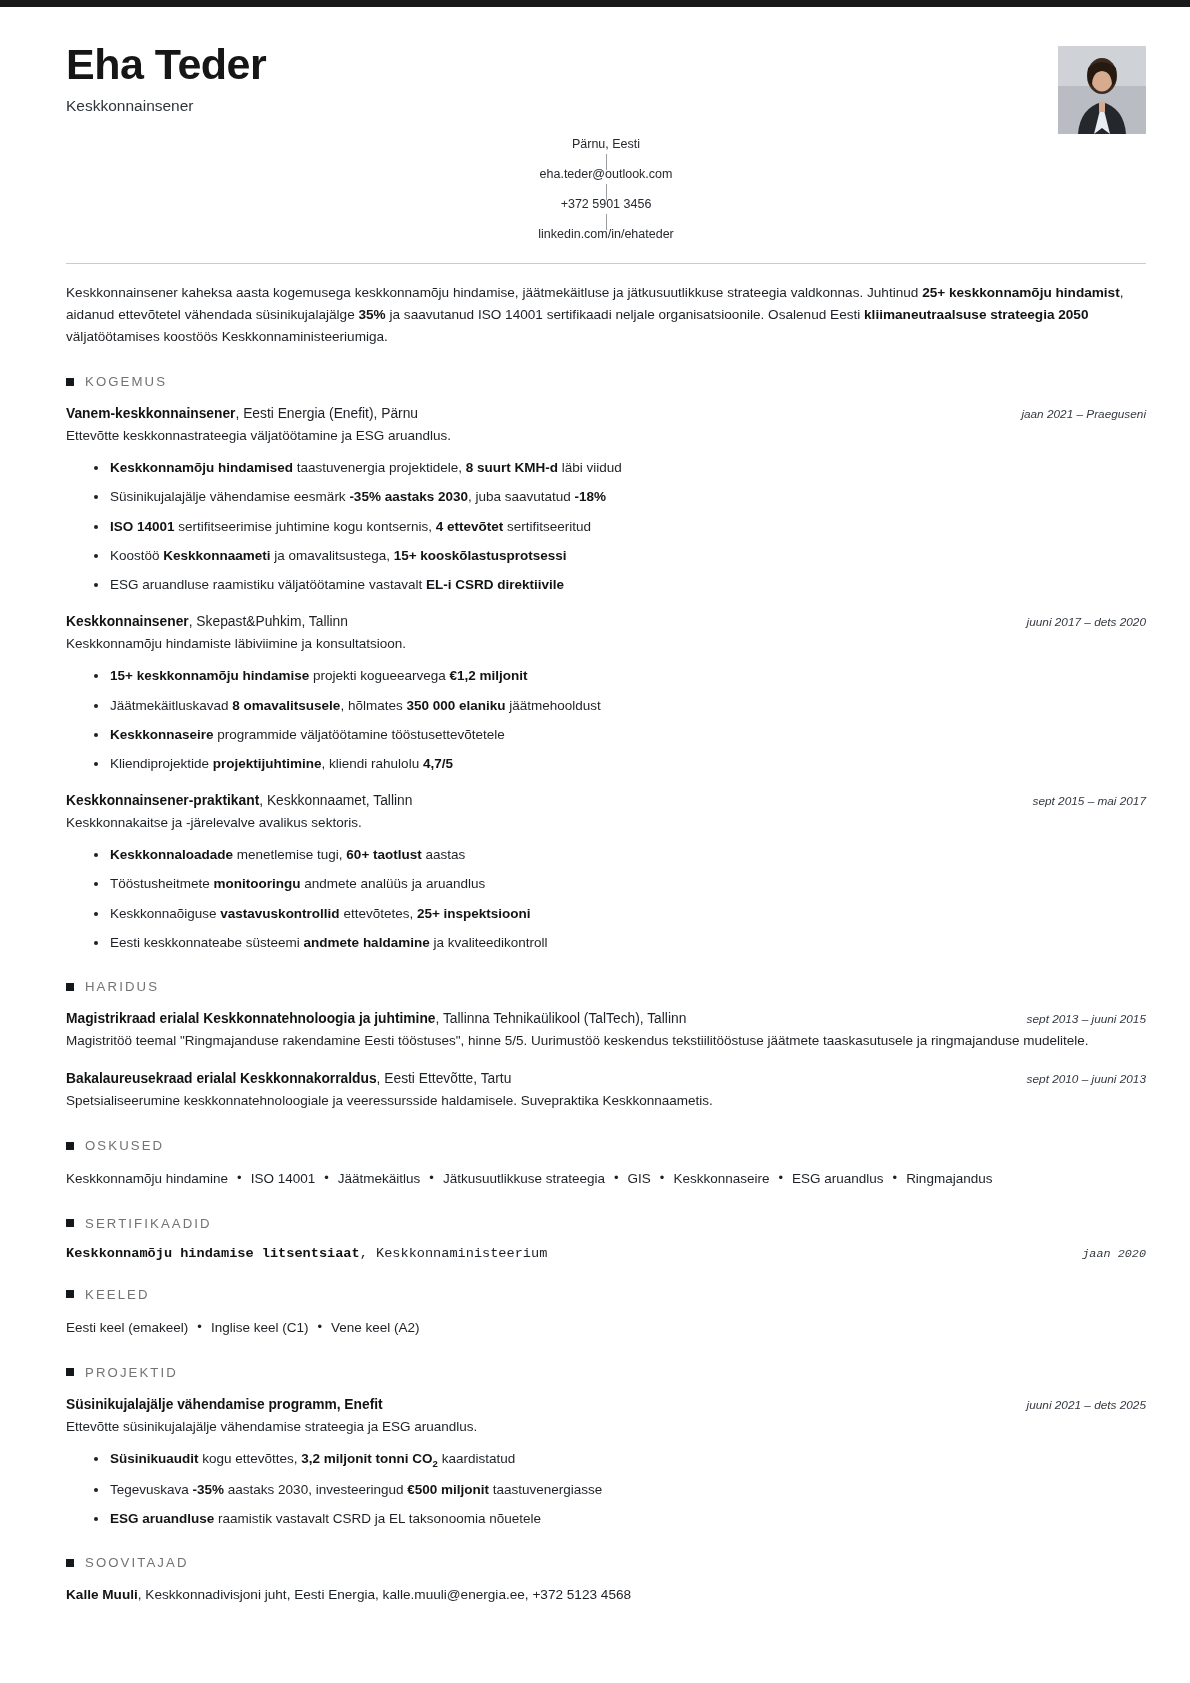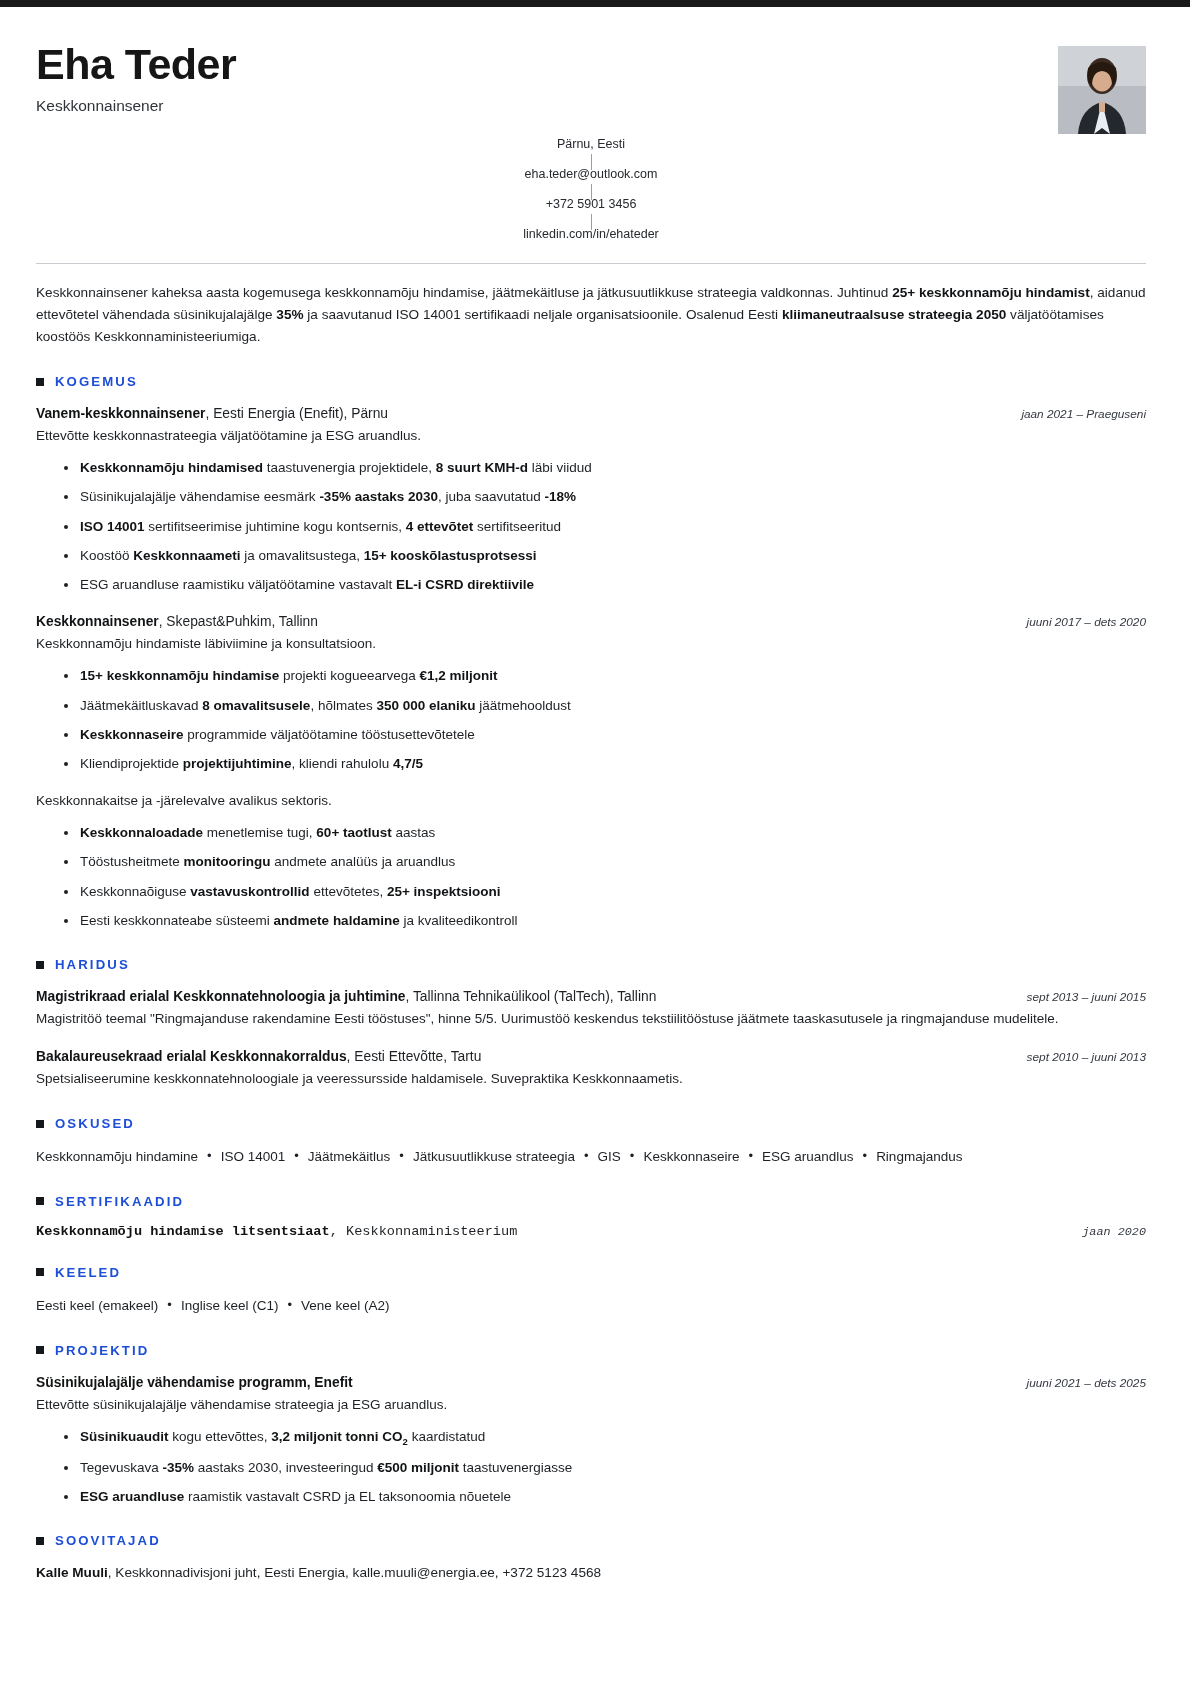--- a/index.html
+++ b/index.html
@@ -11,21 +11,21 @@
     font-family: "Liberation Sans", sans-serif;
     color: #1a1a1a;
     position: relative;
     overflow: hidden;
   }
   .topbar {
     position:absolute; top:0; left:0; width:1190px; height:7px;
     background:#1a1a1a;
   }
   .page {
-    padding: 42px 44px 0 36px;
+    padding: 42px 44px 0 66px;
     position: relative;
   }
 
   
   .header { position:relative; }
   .name {
     font-size: 43px;
     font-weight: 700;
     letter-spacing: -0.5px;
     line-height: 1.05;
@@ -87,23 +87,23 @@
   }
   .sec-sq {
     width: 8px; height: 8px;
     background:#15181b;
     display:inline-block;
     flex:0 0 auto;
     position:relative; top:0px;
   }
   .sec-title {
     font-size: 13.2px;
-    font-weight: 700;
+    font-weight: 400;
     letter-spacing: 2.1px;
-    color:#1d4ed8;
+    color:#737373;
     text-transform: uppercase;
   }
 
   
   .entry { margin-bottom: 17px; }
   .entry:last-child { margin-bottom: 0; }
   .entry-top {
     display:flex; align-items:baseline; justify-content:space-between;
     gap: 20px;
   }
@@ -241,20 +241,24 @@
           </div>
           <div class="entry-desc">Keskkonnamõju hindamiste läbiviimine ja konsultatsioon.</div>
           <ul class="bullets">
             <li><b>15+ keskkonnamõju hindamise</b><span> projekti kogueearvega </span><b>€1,2 miljonit</b></li>
             <li><span>Jäätmekäitluskavad </span><b>8 omavalitsusele</b><span>, hõlmates </span><b>350 000 elaniku</b><span> jäätmehooldust</span></li>
             <li><b>Keskkonnaseire</b><span> programmide väljatöötamine tööstusettevõtetele</span></li>
             <li><span>Kliendiprojektide </span><b>projektijuhtimine</b><span>, kliendi rahulolu </span><b>4,7/5</b></li>
           </ul>
         </div>
         <div class="entry">
+          <div class="entry-top">
+            <div class="entry-title"><b>Keskkonnainsener-praktikant</b><span>, Keskkonnaamet, Tallinn</span></div>
+            <div class="entry-date">sept 2015 – mai 2017</div>
+          </div>
           <div class="entry-desc">Keskkonnakaitse ja -järelevalve avalikus sektoris.</div>
           <ul class="bullets">
             <li><b>Keskkonnaloadade</b><span> menetlemise tugi, </span><b>60+ taotlust</b><span> aastas</span></li>
             <li><span>Tööstusheitmete </span><b>monitooringu</b><span> andmete analüüs ja aruandlus</span></li>
             <li><span>Keskkonnaõiguse </span><b>vastavuskontrollid</b><span> ettevõtetes, </span><b>25+ inspektsiooni</b></li>
             <li><span>Eesti keskkonnateabe süsteemi </span><b>andmete haldamine</b><span> ja kvaliteedikontroll</span></li>
           </ul>
         </div>
       </div>
   </div>

